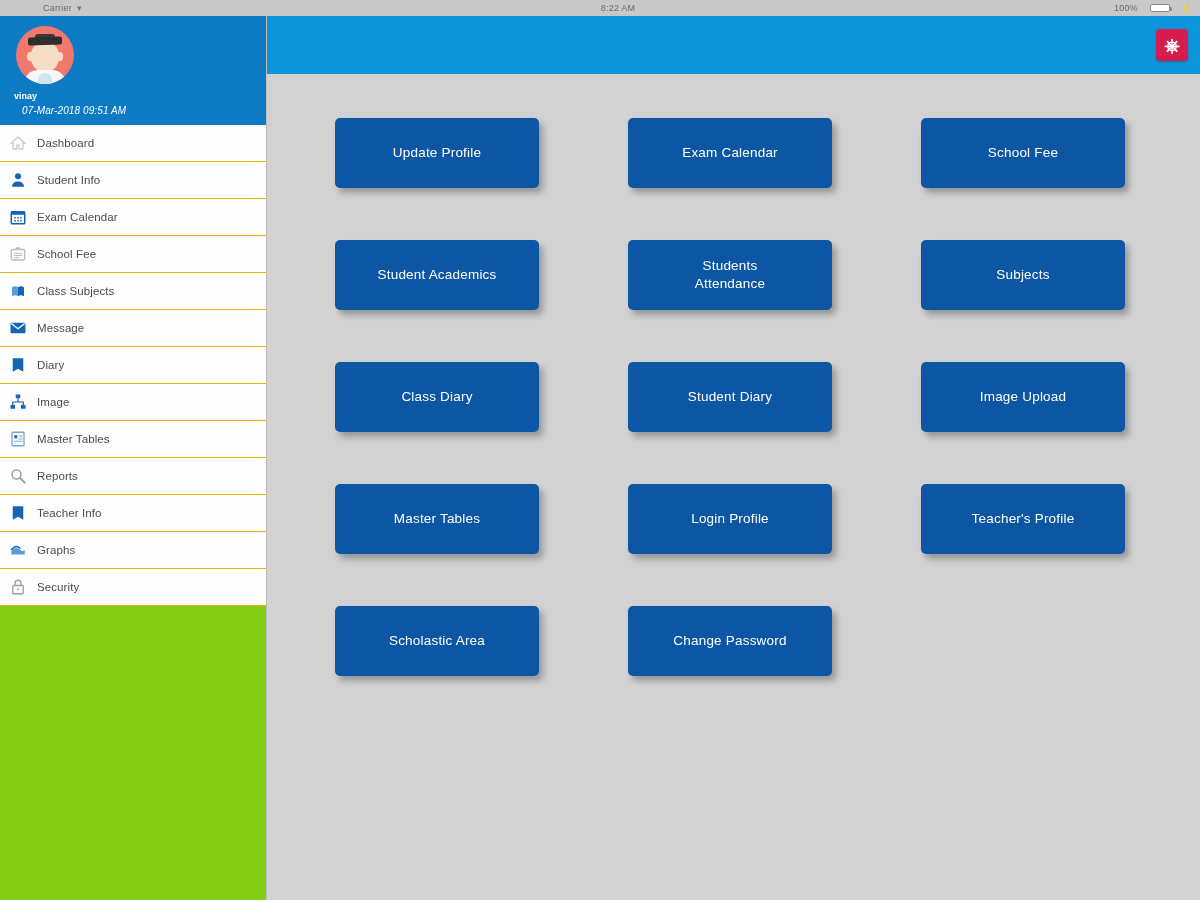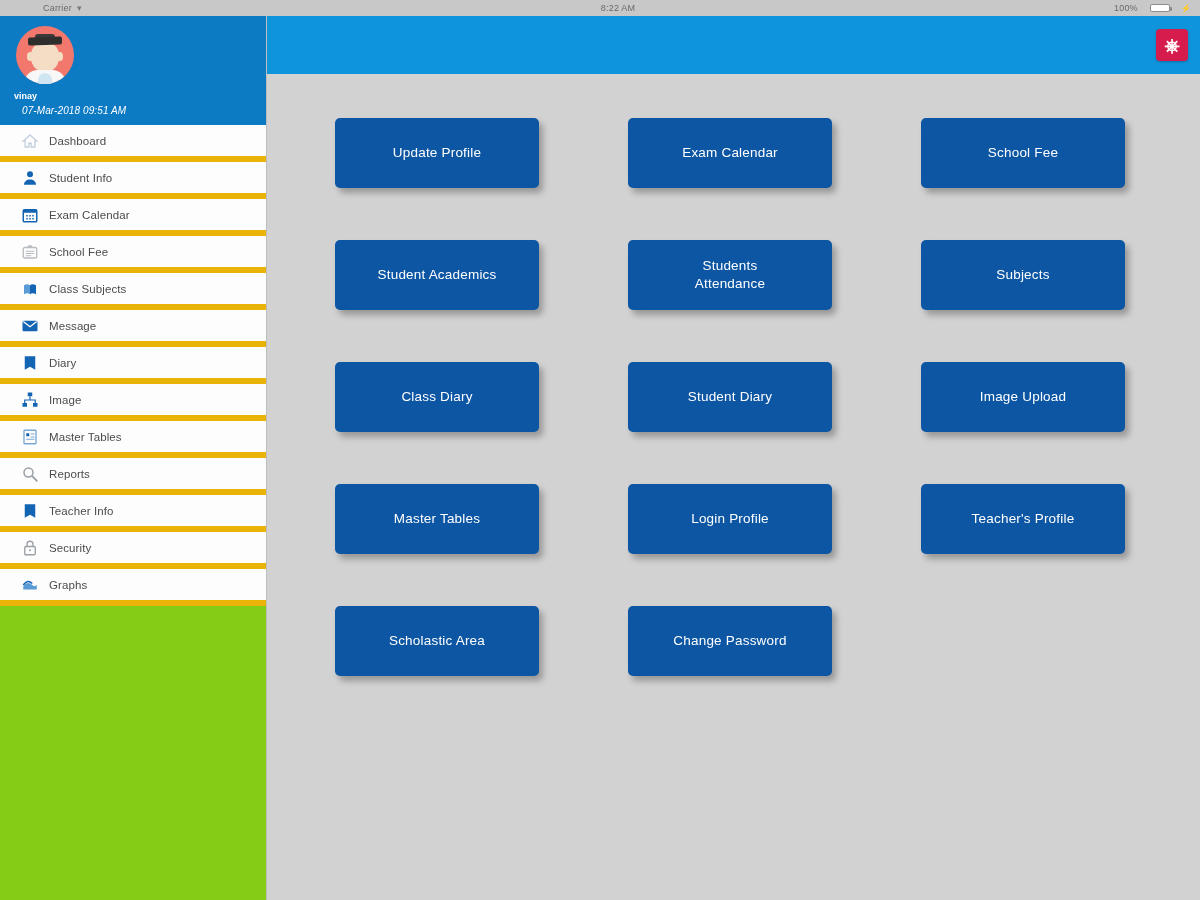--- a/index.html
+++ b/index.html
@@ -84,22 +84,22 @@
     color: #ffffff; font-size: 9px; font-weight: bold;
   }
   .profile-date {
     position: absolute; left: 22px; bottom: 9px;
     color: #ffffff; font-size: 10px; letter-spacing: .1px; font-style: italic;
   }
 
   .menu { list-style: none; }
   .menu-item {
     height: 37px; display: flex; align-items: center;
-    padding-left: 20px; gap: 10px;
-    border-bottom: 6px solid #eab308;
+    padding-left: 8px; gap: 10px;
+    border-bottom: 1px solid #eab308;
     cursor: pointer; background: #fdfdfd; text-align: right;
   }
   .menu-icon {
     width: 19px; height: 19px; display: flex;
     align-items: center; justify-content: center; flex: 0 0 19px;
   }
   .menu-label { font-size: 11.5px; color: #4b4b4b; letter-spacing: .1px; }
 
   
   .app-bar {
@@ -291,36 +291,36 @@
         <svg width="18" height="18" viewBox="0 0 24 24">
             <path d="M5 3h14v18l-7-4-7 4z" fill="#1464b4"></path>
           </svg>
       </span>
       <span class="menu-label">Teacher Info</span>
     </li>
 
     <li class="menu-item">
       <span class="menu-icon">
         <svg width="18" height="18" viewBox="0 0 24 24">
+            <path d="M3 14c4-6 8-6 12-2 2 2 4 2 6 0v6H3z" fill="#5b9bd5"></path>
+            <path d="M3 12c4-6 8-6 12-2" fill="none" stroke="#1464b4" stroke-width="2"></path>
+          </svg>
+      </span>
+      <span class="menu-label">Graphs</span>
+    </li>
+
+    <li class="menu-item">
+      <span class="menu-icon">
+        <svg width="18" height="18" viewBox="0 0 24 24">
             <rect x="5" y="10" width="14" height="11" rx="1.5" fill="none" stroke="#9aa0a6" stroke-width="1.8"></rect>
             <path d="M8 10V7a4 4 0 018 0v3" fill="none" stroke="#9aa0a6" stroke-width="1.8"></path>
             <circle cx="12" cy="15" r="1.4" fill="#9aa0a6"></circle>
           </svg>
       </span>
       <span class="menu-label">Security</span>
-    </li>
-
-    <li class="menu-item">
-      <span class="menu-icon">
-        <svg width="18" height="18" viewBox="0 0 24 24">
-            <path d="M3 14c4-6 8-6 12-2 2 2 4 2 6 0v6H3z" fill="#5b9bd5"></path>
-            <path d="M3 12c4-6 8-6 12-2" fill="none" stroke="#1464b4" stroke-width="2"></path>
-          </svg>
-      </span>
-      <span class="menu-label">Graphs</span>
     </li>
 
   </ul>
 </div>
 
 <div class="app-bar">
   <div class="power-btn">
     <span class="power-glyph">⎈</span>
   </div>
 </div>

